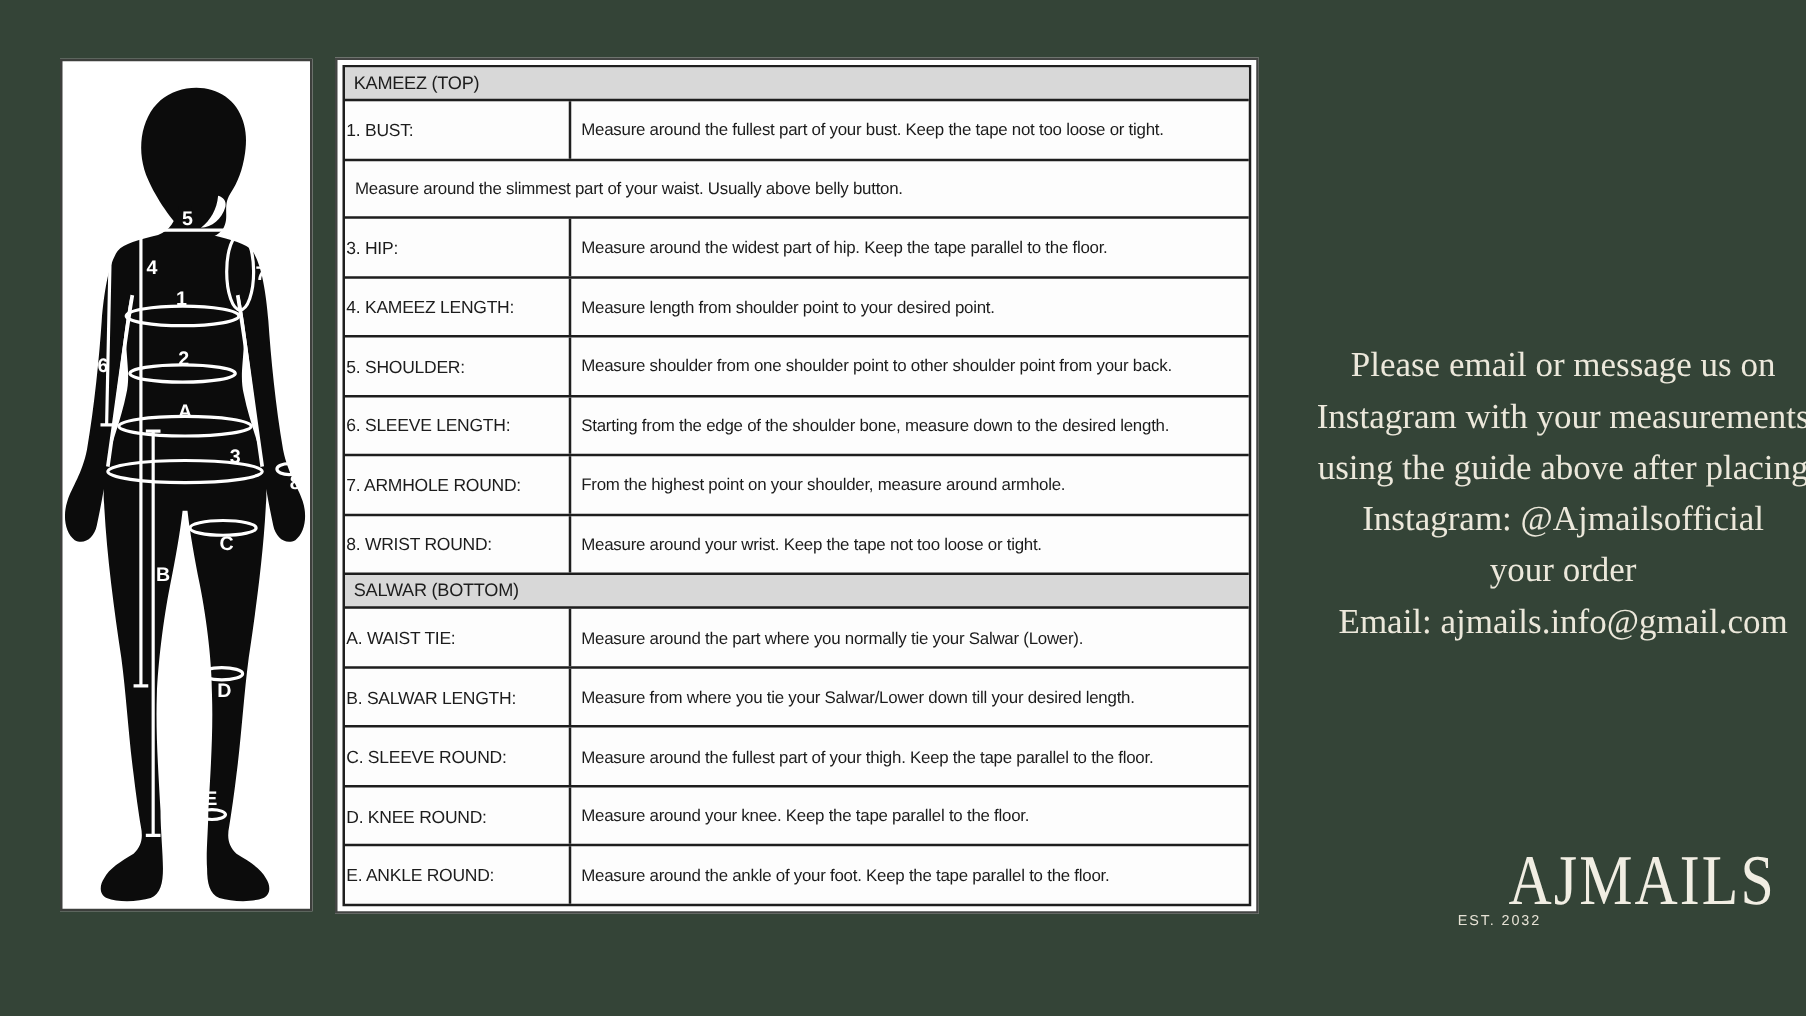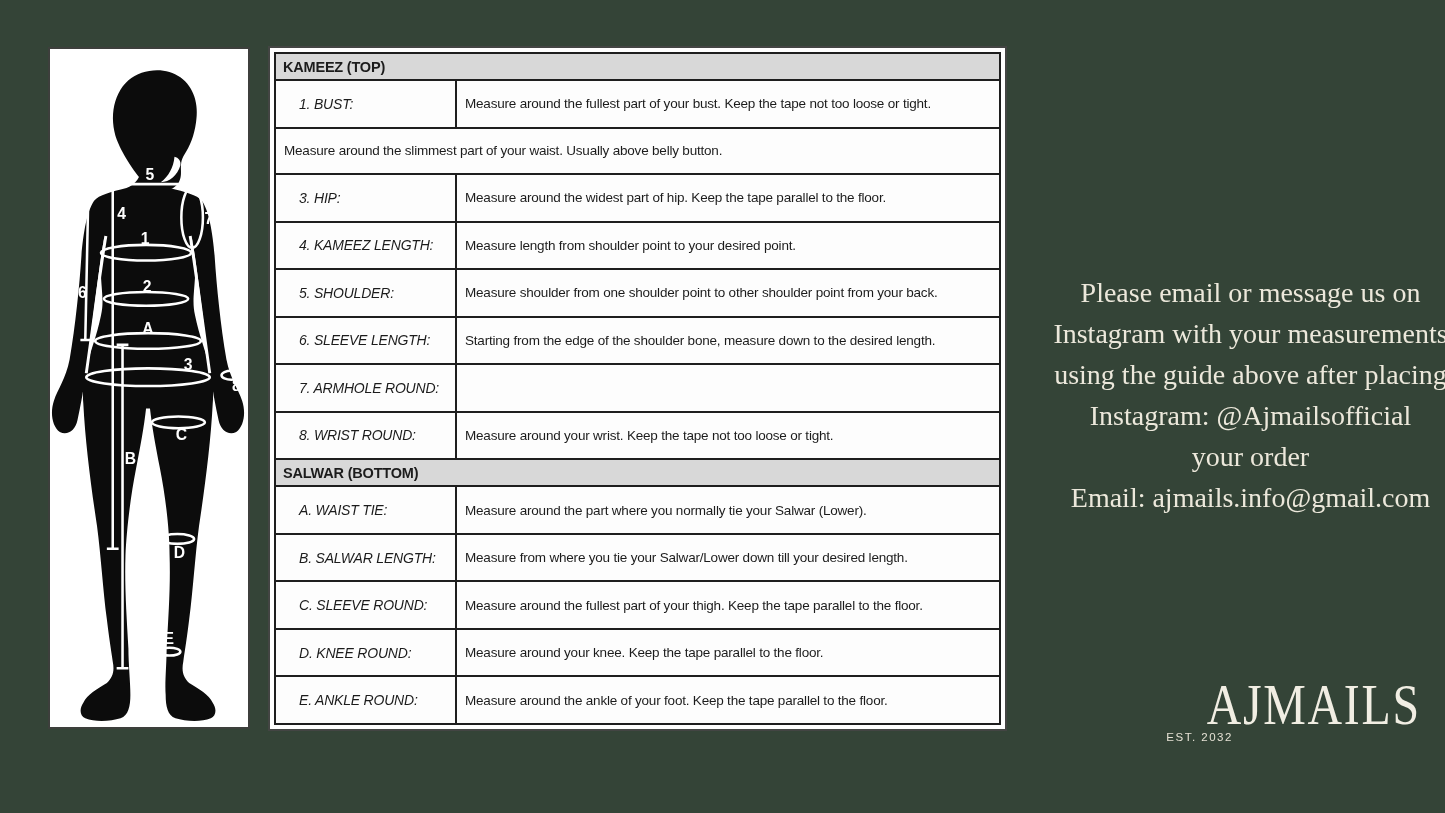--- a/index.html
+++ b/index.html
@@ -33,36 +33,36 @@
     display:flex; flex-direction:column;
     background:#fdfdfd;
     color:#1c1c1c;
   }
   .section-header {
     flex:0 0 27px;
     background:#d8d8d8;
     border-bottom:2px solid #1e1e1e;
     display:flex; align-items:center;
     padding-left:7px;
-    font-size:14.5px; font-weight:bold;
+    font-size:14.5px; font-weight:normal;
     letter-spacing:-0.2px;
   }
   .trow {
     flex:1 1 auto;
     display:flex;
     border-bottom:2px solid #1e1e1e;
     min-height:0;
   }
   .trow:last-child { border-bottom:none; }
   .cl {
     flex:0 0 181px;
     border-right:2px solid #1e1e1e;
     display:flex; align-items:center;
-    padding-left:23px;
-    font-size:14px; letter-spacing:-0.2px;font-style:italic;
+    padding-left:1px;
+    font-size:14px; letter-spacing:-0.2px;
   }
   .cd {
     flex:1 1 auto;
     display:flex; align-items:center;
     padding-left:8px; padding-right:23px;
     font-size:13.5px; letter-spacing:-0.2px;
   }
 
   
   .info-block {
@@ -198,20 +198,21 @@
     <div class="trow">
       <div class="cl">5. SHOULDER:</div>
       <div class="cd">Measure shoulder from one shoulder point to other shoulder point from your back.</div>
     </div>
     <div class="trow">
       <div class="cl">6. SLEEVE LENGTH:</div>
       <div class="cd">Starting from the edge of the shoulder bone, measure down to the desired length.</div>
     </div>
     <div class="trow">
       <div class="cl">7. ARMHOLE ROUND:</div>
+      <div class="cd">From the highest point on your shoulder, measure around armhole.</div>
     </div>
     <div class="trow">
       <div class="cl">8. WRIST ROUND:</div>
       <div class="cd">Measure around your wrist. Keep the tape not too loose or tight.</div>
     </div>
 
     <div class="section-header">SALWAR (BOTTOM)</div>
 
     <div class="trow">
       <div class="cl">A. WAIST TIE:</div>

